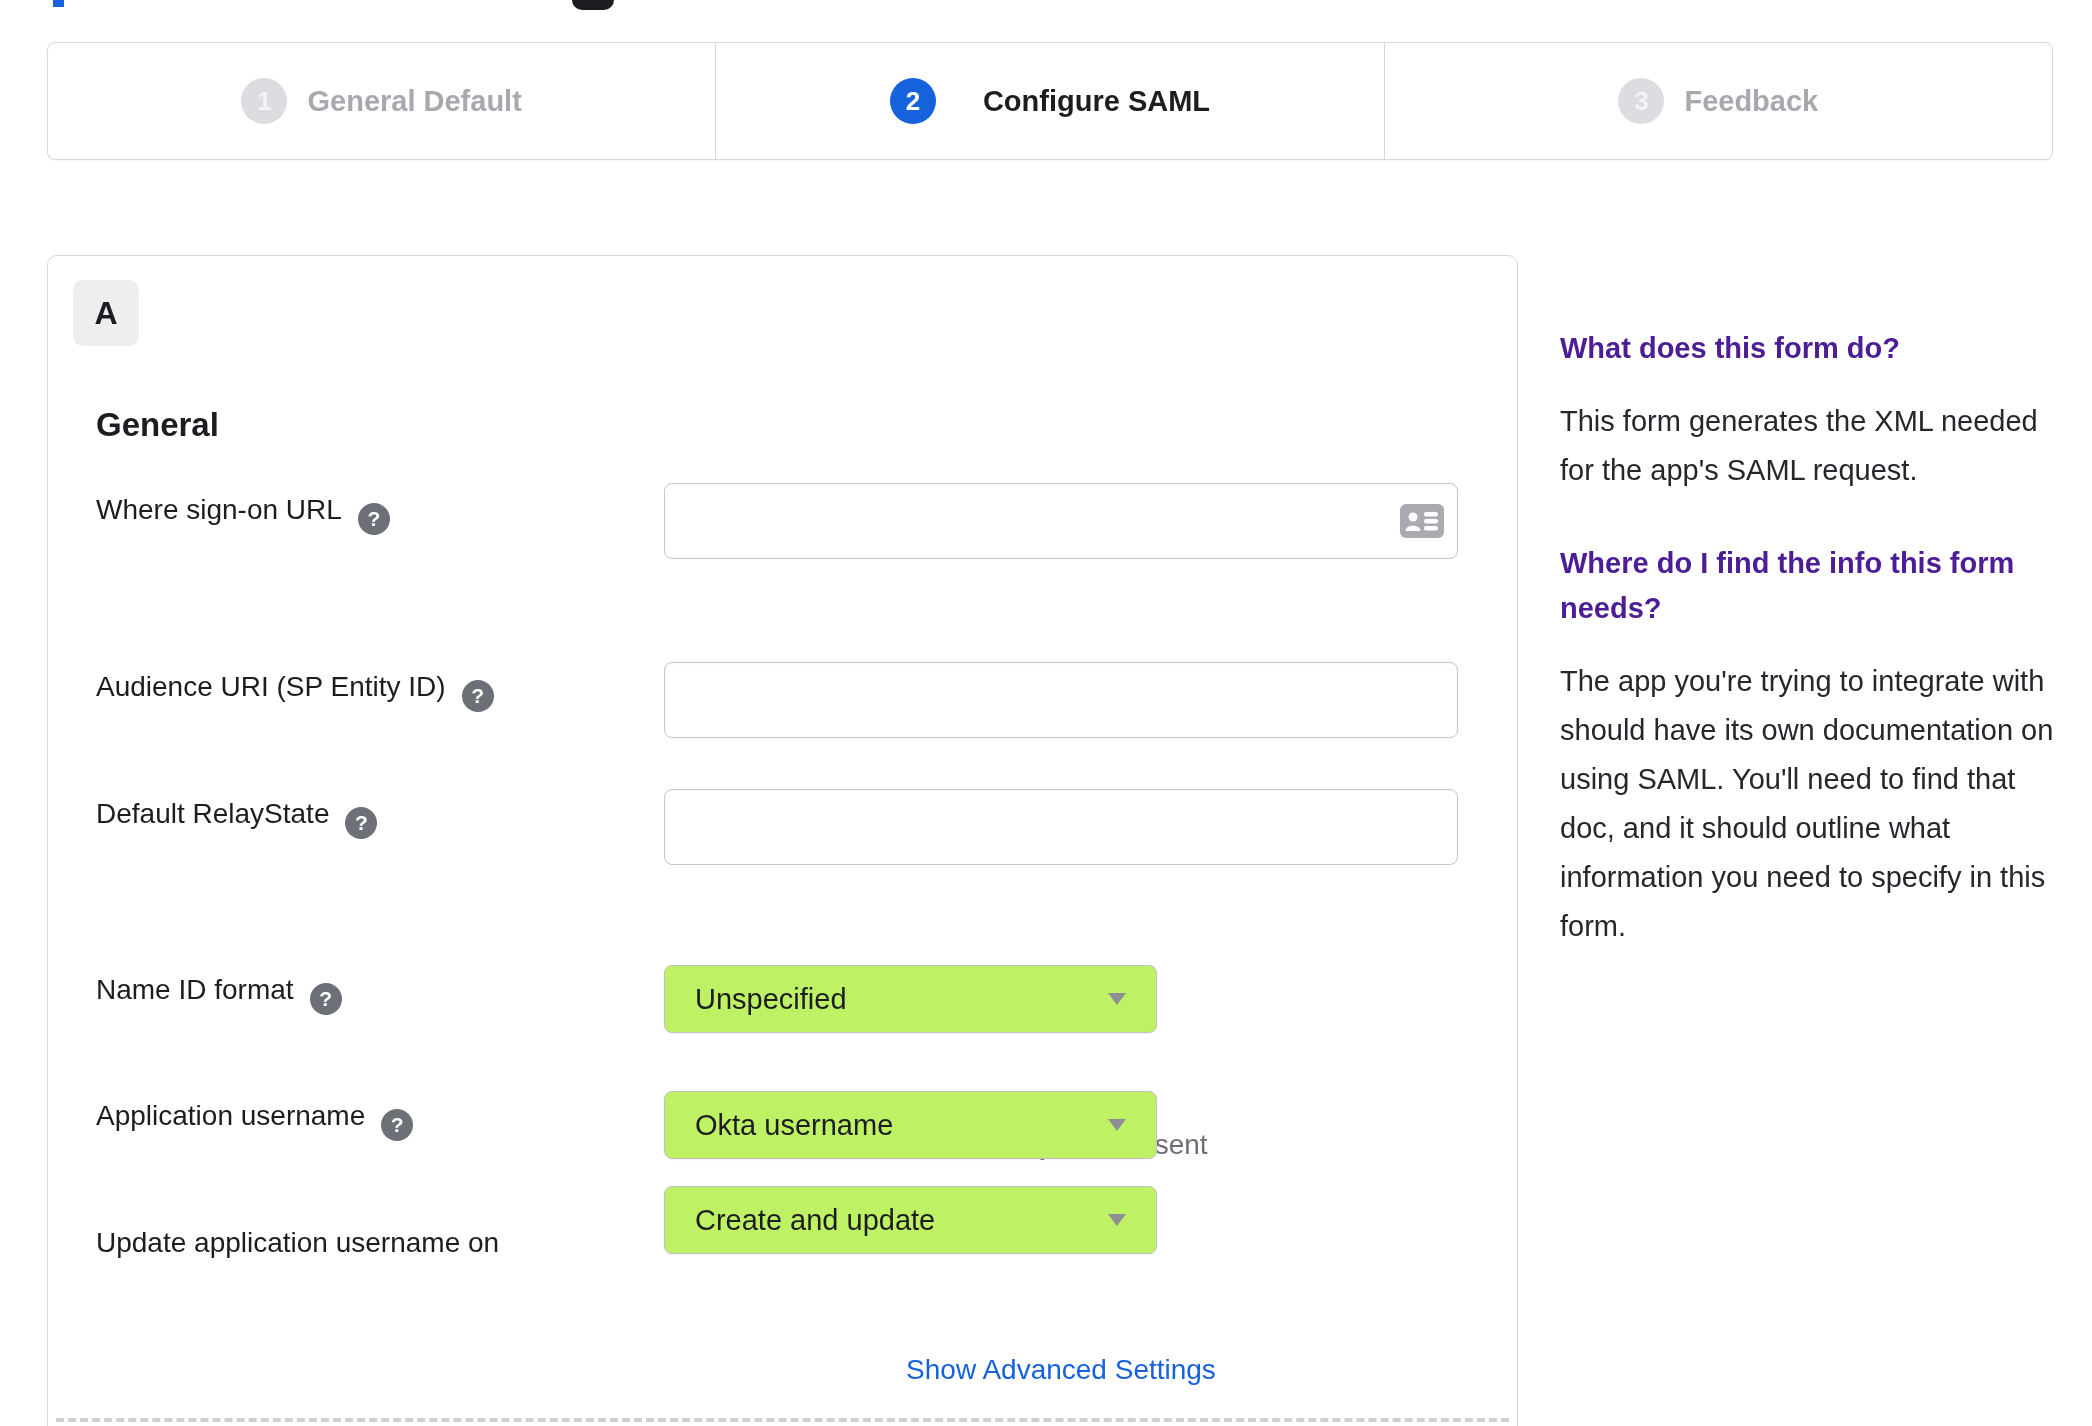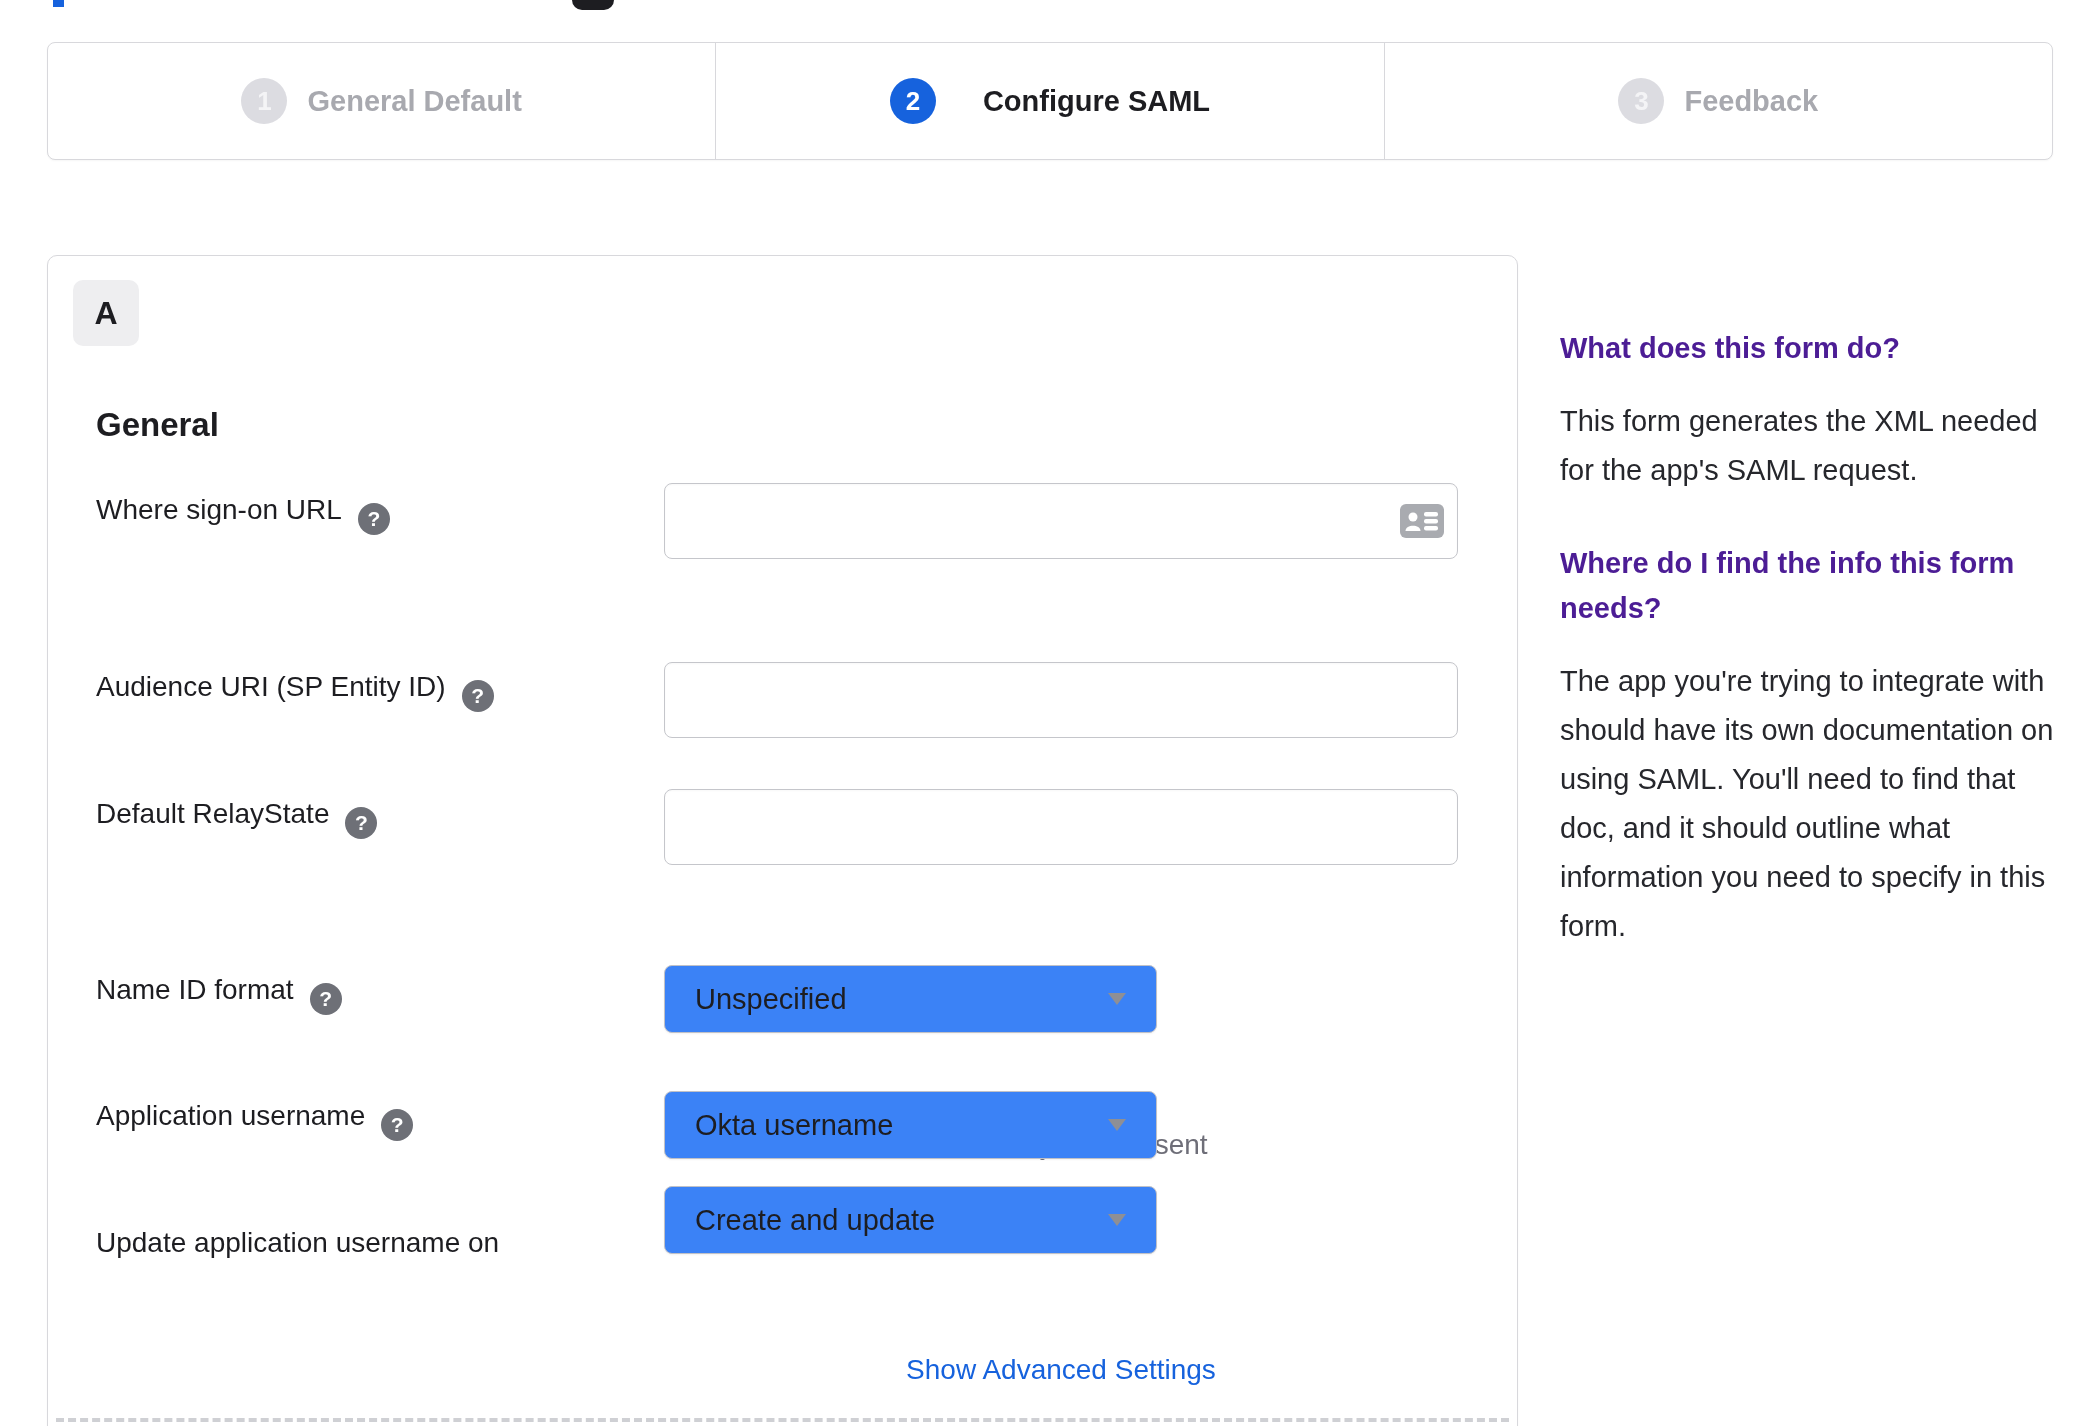--- a/index.html
+++ b/index.html
@@ -47,21 +47,21 @@
                 box-shadow:inset 0 1px 2px rgba(0,0,0,.03); }
   .input-icon { position:absolute; left:1352px; width:44px; height:34px; }
 
   .checkbox { position:absolute; left:617px; top:556px; width:37px; height:37px; background:#1662dd;
               border-radius:8px; display:flex; align-items:center; justify-content:center; }
   .checkbox svg { width:24px; height:20px; }
   .checkbox-label { position:absolute; left:680px; top:560px; font-size:29px; color:#1d1d21; }
 
   .hint { position:absolute; left:618px; top:873px; font-size:28px; color:#6e6e78; }
 
-  .dropdown { position:absolute; left:616px; width:493px; height:68px; background:#3b82f6;
+  .dropdown { position:absolute; left:616px; width:493px; height:68px; background:#bef264;
               border:1px solid #c0c1c7; border-radius:8px; display:flex; align-items:center;
               padding:0 30px; font-size:29px; color:#1d1d21; cursor:pointer;
               box-shadow:0 1px 2px rgba(0,0,0,.05); }
   .dropdown .caret { margin-left:auto; width:0; height:0; border-left:9px solid transparent;
                      border-right:9px solid transparent; border-top:12px solid #8e8f95; }
 
   .adv-link { position:absolute; left:616px; top:1346px; width:794px; text-align:center;
               font-size:28px; color:#1662dd; cursor:pointer; }
   .dashed-divider { position:absolute; left:8px; right:8px; top:1162px; border-top:4px dashed #cfd0d4; }
 

